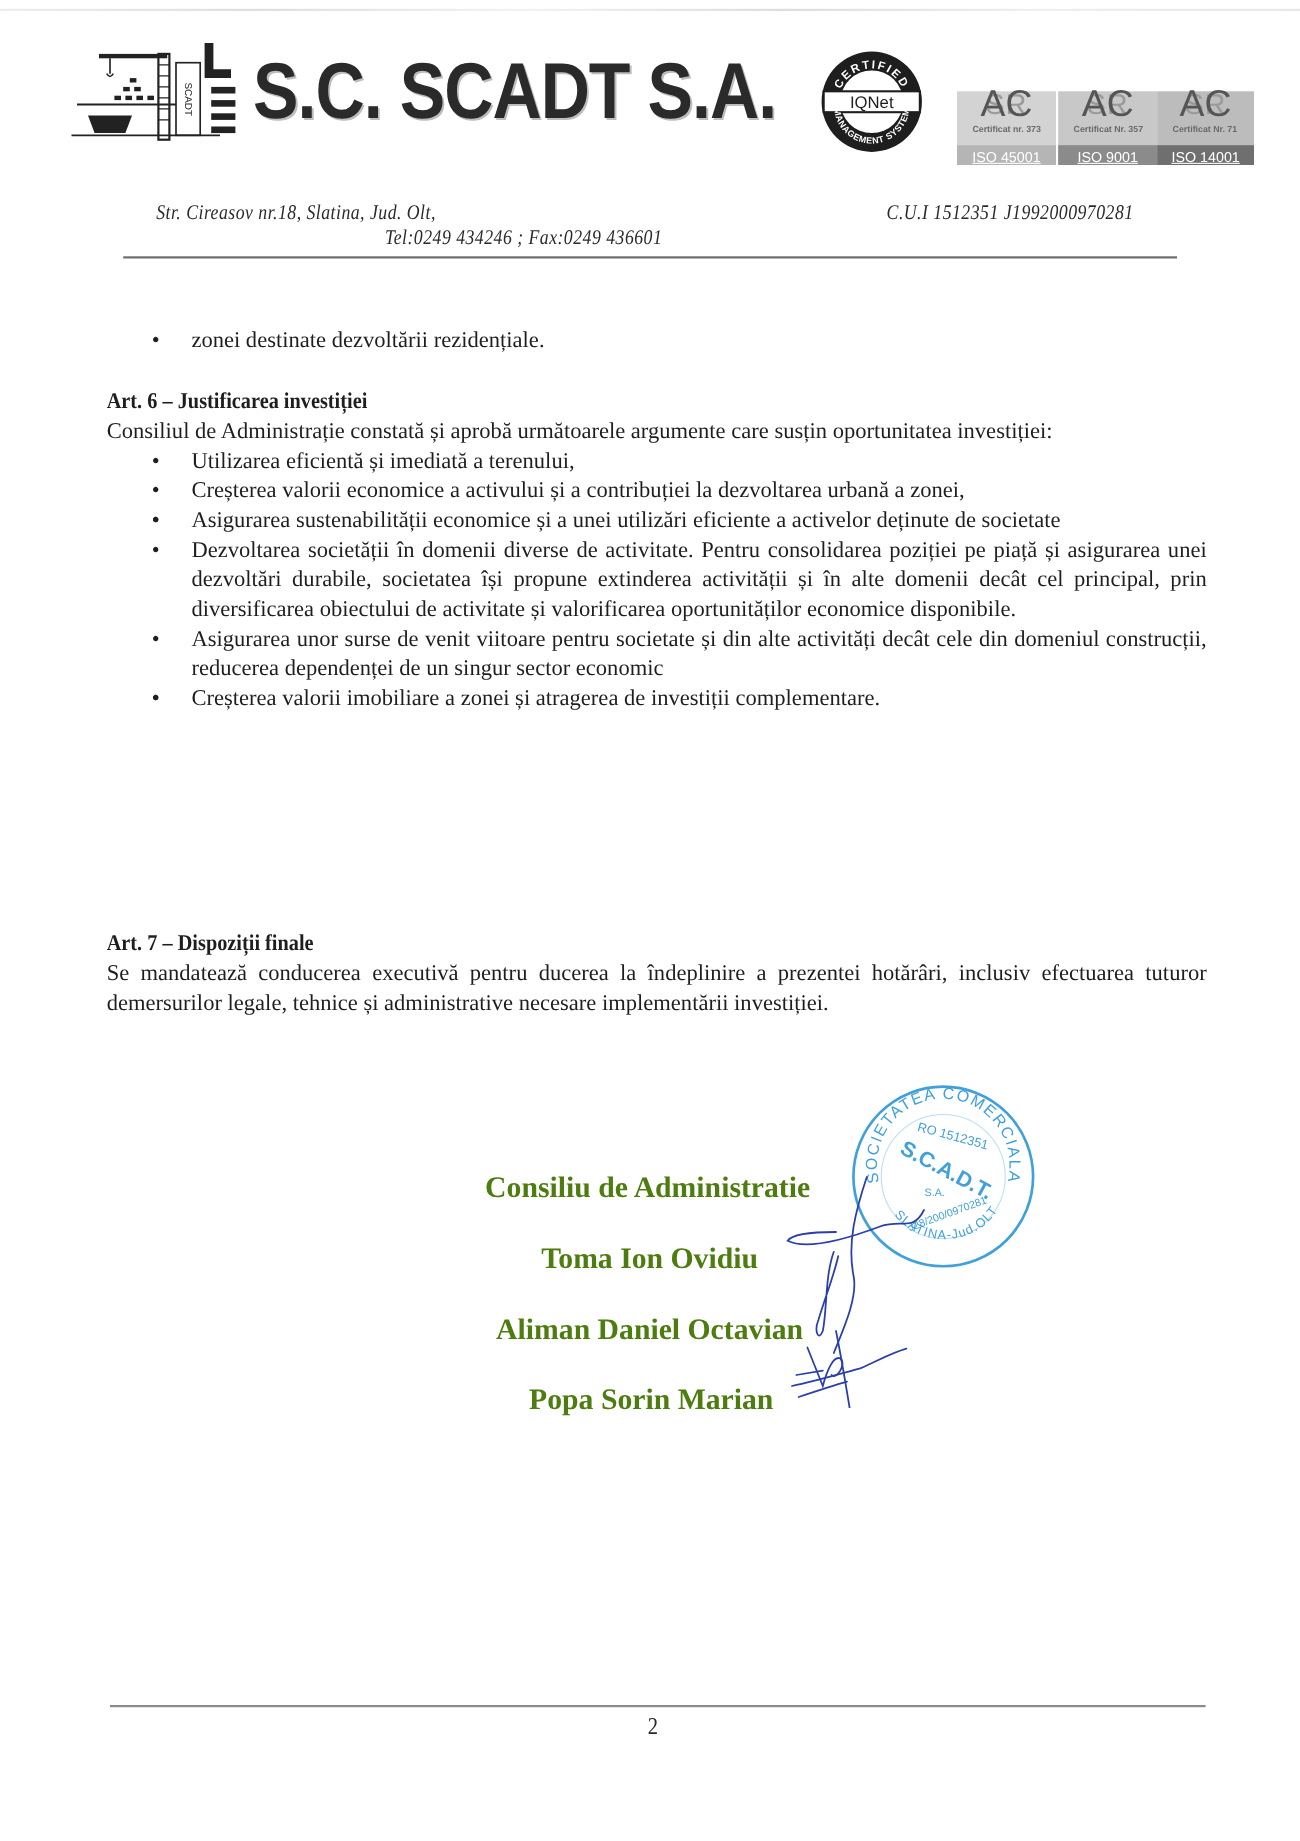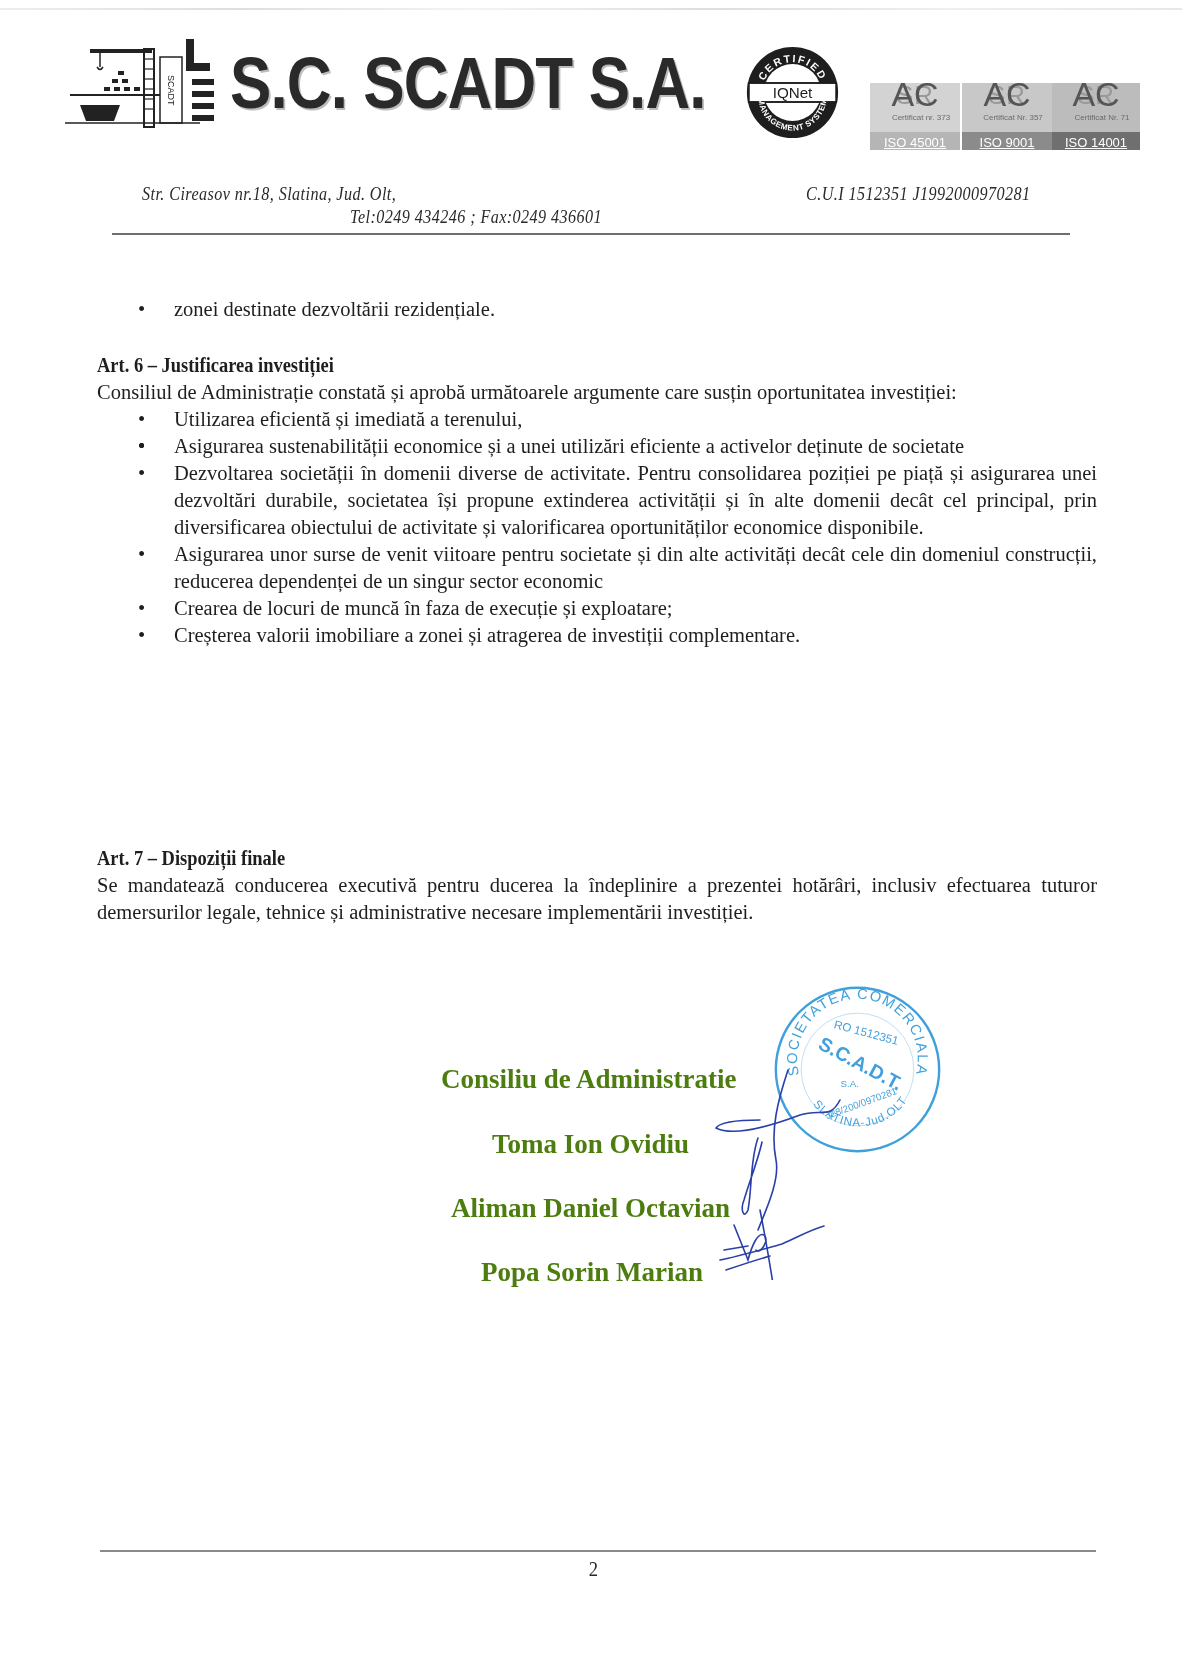--- a/index.html
+++ b/index.html
@@ -7,21 +7,21 @@
   .topline { position: absolute; left: 0; top: 8px; width: 1182px; height: 2px; background: linear-gradient(90deg, #e6e6e6, #d0d0d0 20%, #eeeeee 40%, #cfcfcf 60%, #e8e8e8 80%, #dddddd); opacity: .7; }
 
   
   .logo-art { position: absolute; left: 60px; top: 35px; width: 160px; height: 95px; }
   .company-name { position: absolute; left: 230px; top: 42px; font-family: "Liberation Sans", sans-serif; font-weight: 700; font-size: 72px; letter-spacing: -1px; color: #2a2a2a; transform: scaleX(0.86); transform-origin: left top; text-shadow: 2px 2px 0 #bdbdbd; white-space: nowrap; }
   .iqnet { position: absolute; left: 745px; top: 45px; width: 95px; height: 95px; }
   .cert { position: absolute; top: 55px; width: 90px; height: 95px; font-family: "Liberation Sans", sans-serif; }
   .cert .sr { position: absolute; left: 0; right: 0; top: 0; text-align: center; font-size: 26px; color: #9a9a9a; letter-spacing: 1px; line-height: 26px; margin-top: 27px; }
   .cert .box { position: absolute; left: 0; right: 0; top: 28px; bottom: 0; background: #c8c8c8; }
   .cert .ac { position: absolute; left: 0; right: 0; top: 22px; text-align: center; font-size: 34px; line-height: 34px; color: #555; font-weight: 400; }
-  .cert .certno { position: absolute; left: 14px; right: 2px; top: 58px; font-size: 8px; color: #6a6a6a; text-align: center; white-space: nowrap; overflow: hidden; }
+  .cert .certno { position: absolute; left: 14px; right: 2px; top: 58px; font-size: 8px; color: #6a6a6a; text-align: left; white-space: nowrap; overflow: hidden; font-weight: bold; }
   .cert .iso { position: absolute; left: 0; right: 0; bottom: 0; height: 18px; background: #8b8b8b; color: #fff; font-size: 13px; text-align: center; line-height: 22px; white-space: nowrap; overflow: hidden; text-decoration: underline; }
   .cert.c1 { left: 870px; }
   .cert.c1 .box { background: #d3d3d3; }
   .cert.c1 .iso { background: #b5b5b5; }
   .cert.c2 { left: 962px; }
   .cert.c3 { left: 1052px; width: 88px; }
   .cert.c3 .box { background: #bcbcbc; }
   .cert.c3 .iso { background: #6f6f6f; }
 
   .addr-line { position: absolute; font-style: italic; font-size: 19px; color: #2a2a2a; transform: scaleX(0.85); transform-origin: left top; white-space: nowrap; letter-spacing: .5px; }
@@ -148,26 +148,26 @@
     <span class="dot">•</span>
     <span>zonei destinate dezvoltării rezidențiale.</span>
   </div>
 </div>
 
 <div class="text art6">
   <div class="head">Art. 6 – Justificarea investiției</div>
   <div class="justify">Consiliul de Administrație constată și aprobă următoarele argumente care susțin oportunitatea investiției:</div>
   <div>
     <div class="bullet-row justify"><span class="dot">•</span><span>Utilizarea eficientă și imediată a terenului,</span></div>
-    <div class="bullet-row justify"><span class="dot">•</span></div>
+    <div class="bullet-row justify"><span class="dot">•</span><span>Creșterea valorii economice a activului și a contribuției la dezvoltarea urbană a zonei,</span></div>
     <div class="bullet-row justify"><span class="dot">•</span></div>
     <div class="bullet-row justify"><span class="dot">•</span><span>Asigurarea sustenabilității economice și a unei utilizări eficiente a activelor deținute de societate</span></div>
     <div class="bullet-row justify"><span class="dot">•</span><span>Dezvoltarea societății în domenii diverse de activitate. Pentru consolidarea poziției pe piață și asigurarea unei dezvoltări durabile, societatea își propune extinderea activității și în alte domenii decât cel principal, prin diversificarea obiectului de activitate și valorificarea oportunităților economice disponibile.</span></div>
     <div class="bullet-row justify"><span class="dot">•</span><span>Asigurarea unor surse de venit viitoare pentru societate și din alte activități decât cele din domeniul construcții, reducerea dependenței de un singur sector economic</span></div>
-    <div class="bullet-row justify"><span class="dot">•</span><span>Crearea de locuri de muncă în faza de execuție și exploatare;</span></div>
+    <div class="bullet-row justify"><span class="dot">•</span></div>
     <div class="bullet-row justify"><span class="dot">•</span><span>Creșterea valorii imobiliare a zonei și atragerea de investiții complementare.</span></div>
   </div>
 </div>
 
 <div class="text art7">
   <div class="head">Art. 7 – Dispoziții finale</div>
   <div class="justify">Se mandatează conducerea executivă pentru ducerea la îndeplinire a prezentei hotărâri, inclusiv efectuarea tuturor demersurilor legale, tehnice și administrative necesare implementării investiției.</div>
 </div>
 
 <div>

